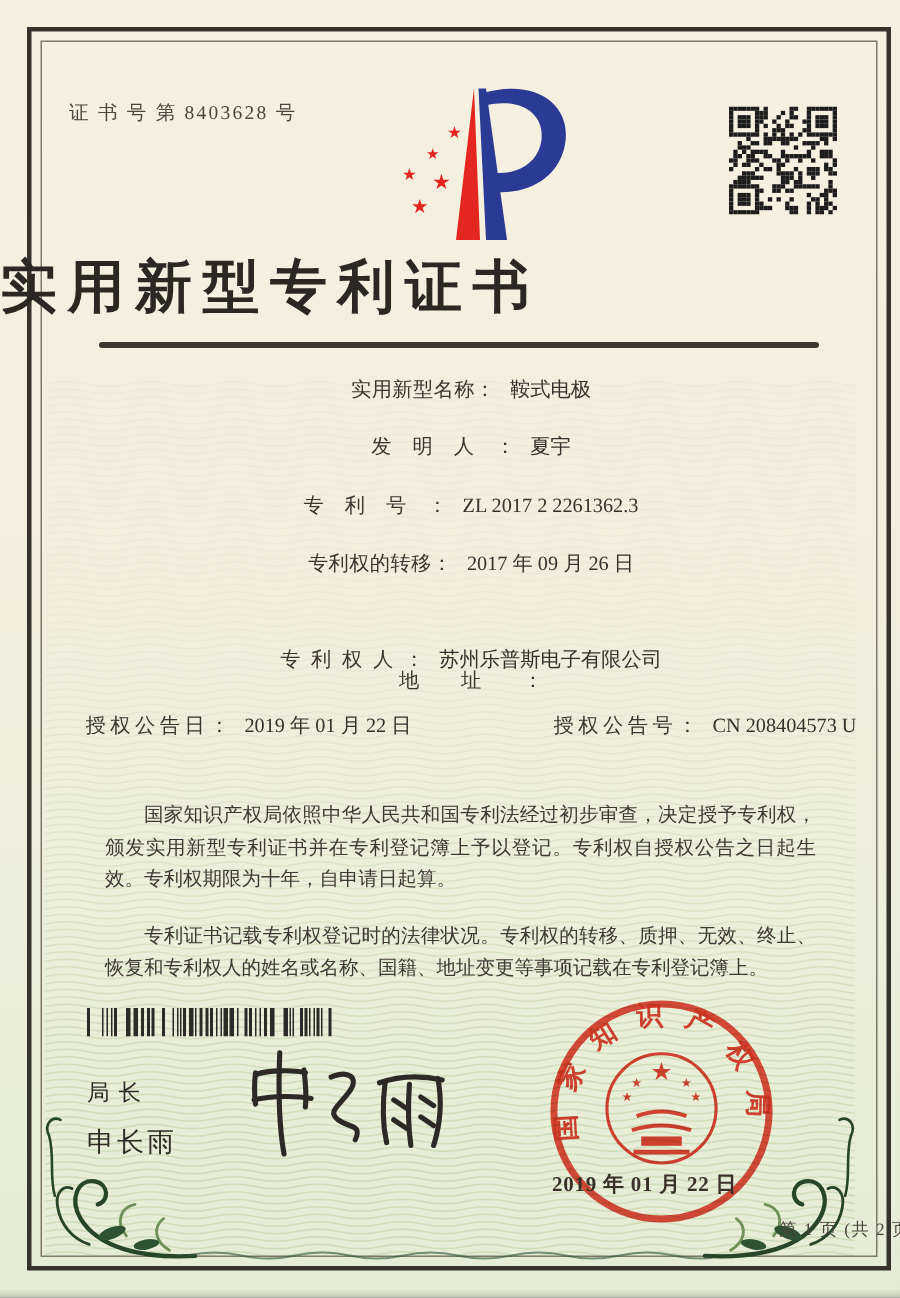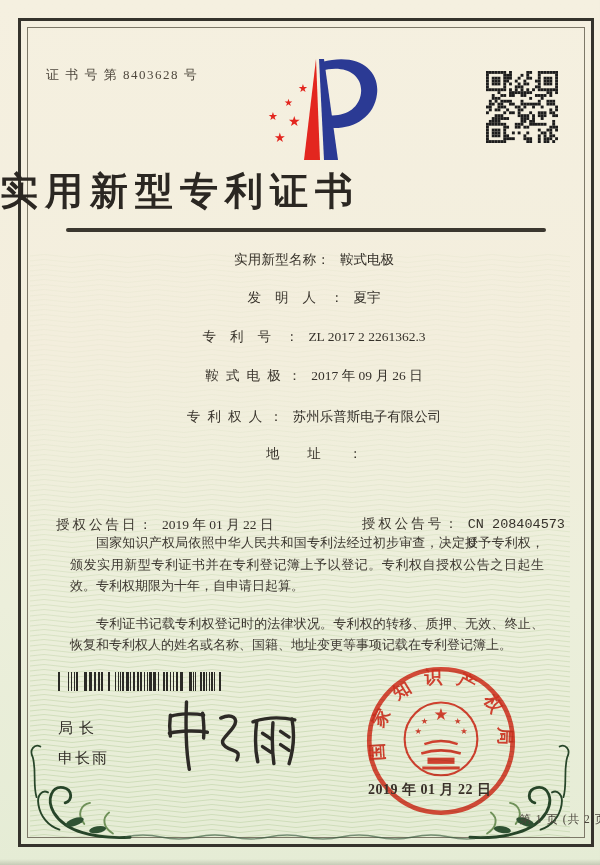--- a/index.html
+++ b/index.html
@@ -13,26 +13,26 @@
   .abs{position:absolute;}
   #cert-no{left:46px;top:66px;font-size:13px;letter-spacing:1.5px;color:#4d463c;}
   #title{left:0;right:0;top:166px;text-align:left;font-size:38px;font-weight:bold;
          letter-spacing:7px;color:#2b2722;}
   #title-rule{left:66px;right:66px;top:228px;height:4px;background:#3b372f;border-radius:2px;}
   .row{position:absolute;left:56px;right:40px;display:flex;font-size:13.5px;line-height:19px;justify-content:center;}
   .lbl{flex:none;width:96px;text-align:justify;text-align-last:justify;text-justify:inter-character;
        color:#3a352d;}
   .val{margin-left:10px;color:#35312a;}
   .val.addr{max-width:372px;}
-  .grant2{margin-left:56px;display:flex;font-family:Liberation Mono, monospace;}
+  .grant2{margin-left:56px;display:flex;}
   #paras{left:54px;right:52px;top:516px;font-size:13px;line-height:21.5px;color:#3d3831;}
   #paras p{margin:16px;text-indent:2em;text-align:justify;}
   #barcode{left:58px;top:672px;width:166px;height:19px;}
   #director-title{left:58px;top:719px;font-size:15px;letter-spacing:6px;color:#2f2b25;}
-  #director-name{left:58px;top:749px;font-size:15px;letter-spacing:2px;color:#2f2b25;}
+  #director-name{left:58px;top:749px;font-size:18px;letter-spacing:2px;color:#2f2b25;}
   #signature{left:158px;top:694px;}
   #seal{left:362px;top:662px;mix-blend-mode:multiply;}
   #seal-date{left:368px;top:781px;font-size:14px;font-weight:bold;color:#393029;letter-spacing:.5px;}
   #footer{left:0;right:0;top:812px;text-align:right;font-size:11.5px;color:#4a453c;letter-spacing:1px;}
   .edge-r{position:absolute;top:0;right:0;bottom:0;width:13px;
           background:linear-gradient(to right,rgba(70,90,60,0),rgba(60,80,55,.20));}
   .edge-b{position:absolute;left:0;right:0;bottom:0;height:6px;
           background:linear-gradient(to bottom,rgba(50,50,40,0),rgba(50,50,40,.18));}
   svg{display:block;}
 </style>
@@ -487,31 +487,31 @@
   </div>
   <div class="row" style="top:288px">
     <span class="lbl">发明人：</span>
     <span class="val">夏宇</span>
   </div>
   <div class="row" style="top:327px">
     <span class="lbl">专利号：</span>
     <span class="val">ZL 2017 2 2261362.3</span>
   </div>
   <div class="row" style="top:366px">
-    <span class="lbl">鞍式电极：</span>
+    <span class="lbl">专利权的转移：</span>
     <span class="val">2017 年 09 月 26 日</span>
   </div>
-  <div class="row" style="top:407px">
+  <div class="row" style="top:430px">
     <span class="lbl">专利权人：</span>
     <span class="val">苏州乐普斯电子有限公司</span>
   </div>
   <div class="row" style="top:444px">
     <span class="lbl">地址：</span>
   </div>
-  <div class="row" style="top:515px">
+  <div class="row" style="top:474px">
     <span class="lbl">授权公告日：</span>
     <span class="val" style="width:150px">2019 年 01 月 22 日</span>
     <span class="grant2">
       <span class="lbl">授权公告号：</span>
       <span class="val">CN 208404573 U</span>
     </span>
   </div>
 
   <div id="paras" class="abs">
     <p>国家知识产权局依照中华人民共和国专利法经过初步审查，决定授予专利权，颁发实用新型专利证书并在专利登记簿上予以登记。专利权自授权公告之日起生效。专利权期限为十年，自申请日起算。</p>

